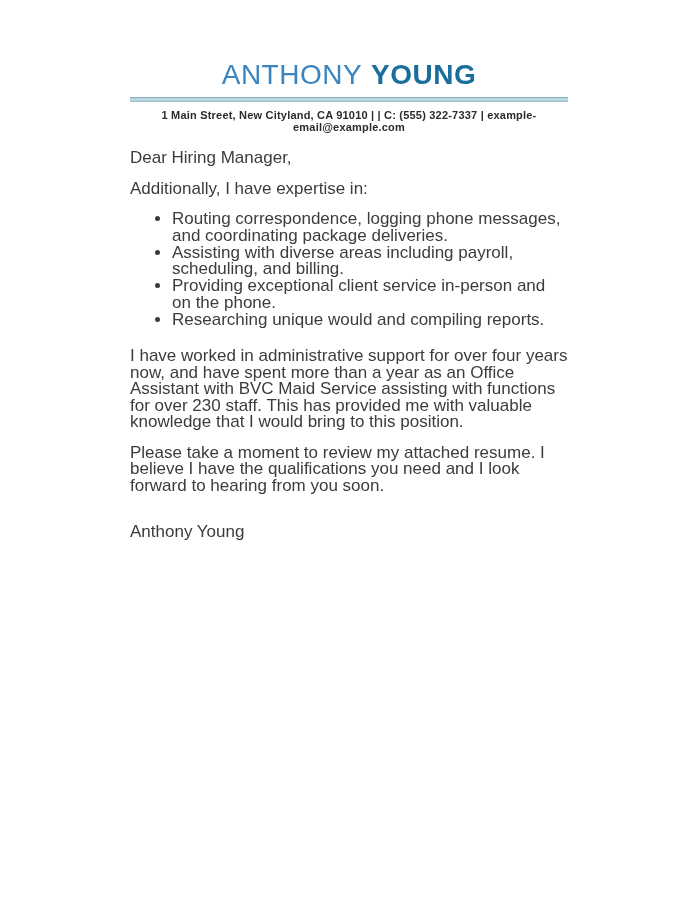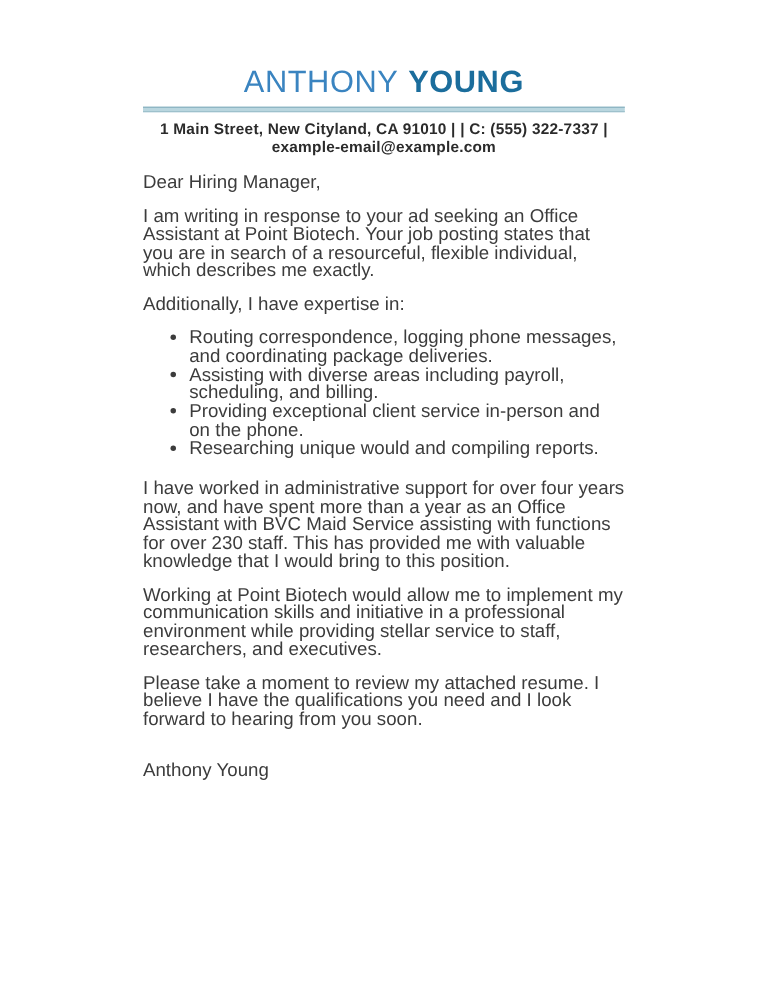--- a/index.html
+++ b/index.html
@@ -38,21 +38,21 @@
   .header-rule {
     margin-top: 7px;
     height: 3px;
     background: #b9d6df;
     border-top: 1px solid #86afbd;
     border-bottom: 1px solid #9cbfca;
   }
   .contact-line {
     margin-top: 7px;
     text-align: center;
-    font-size: 14px;
+    font-size: 11px;
     font-weight: 700;
     color: #2b2b2b;
     letter-spacing: 0.2px;
   }
   .letter-body {
     margin-top: 17px;
     font-size: 17px;
     line-height: 16.5px;
     color: #3c3c3c;
   }
@@ -82,35 +82,33 @@
   <h1 class="name-title"><span class="name-first">ANTHONY</span><span class="name-last">YOUNG</span></h1>
 
   <div class="header-rule"></div>
 
   <div class="contact-line">1 Main Street, New Cityland, CA 91010 | | C: (555) 322-7337 | example-email@example.com</div>
 
   <div class="letter-body">
 
     <p>Dear Hiring Manager,</p>
 
-    <p>I am writing in response to your ad seeking an Office Assistant at Point Biotech. Your job posting states that you are in search of a resourceful, flexible individual, which describes me exactly.</p>
 
 
     <p>Additionally, I have expertise in:</p>
 
     <ul class="expertise-list">
       <li>Routing correspondence, logging phone messages, and coordinating package deliveries.</li>
       <li>Assisting with diverse areas including payroll, scheduling, and billing.</li>
       <li>Providing exceptional client service in-person and on the phone.</li>
       <li>Researching unique would and compiling reports.</li>
     </ul>
 
     <p>I have worked in administrative support for over four years now, and have spent more than a year as an Office Assistant with BVC Maid Service assisting with functions for over 230 staff. This has provided me with valuable knowledge that I would bring to this position.</p>
 
-    <p>Working at Point Biotech would allow me to implement my communication skills and initiative in a professional environment while providing stellar service to staff, researchers, and executives.</p>
 
     <p>Please take a moment to review my attached resume. I believe I have the qualifications you need and I look forward to hearing from you soon.</p>
 
 
     <p class="signature">Anthony Young</p>
 
   </div>
 
 </div>
 

